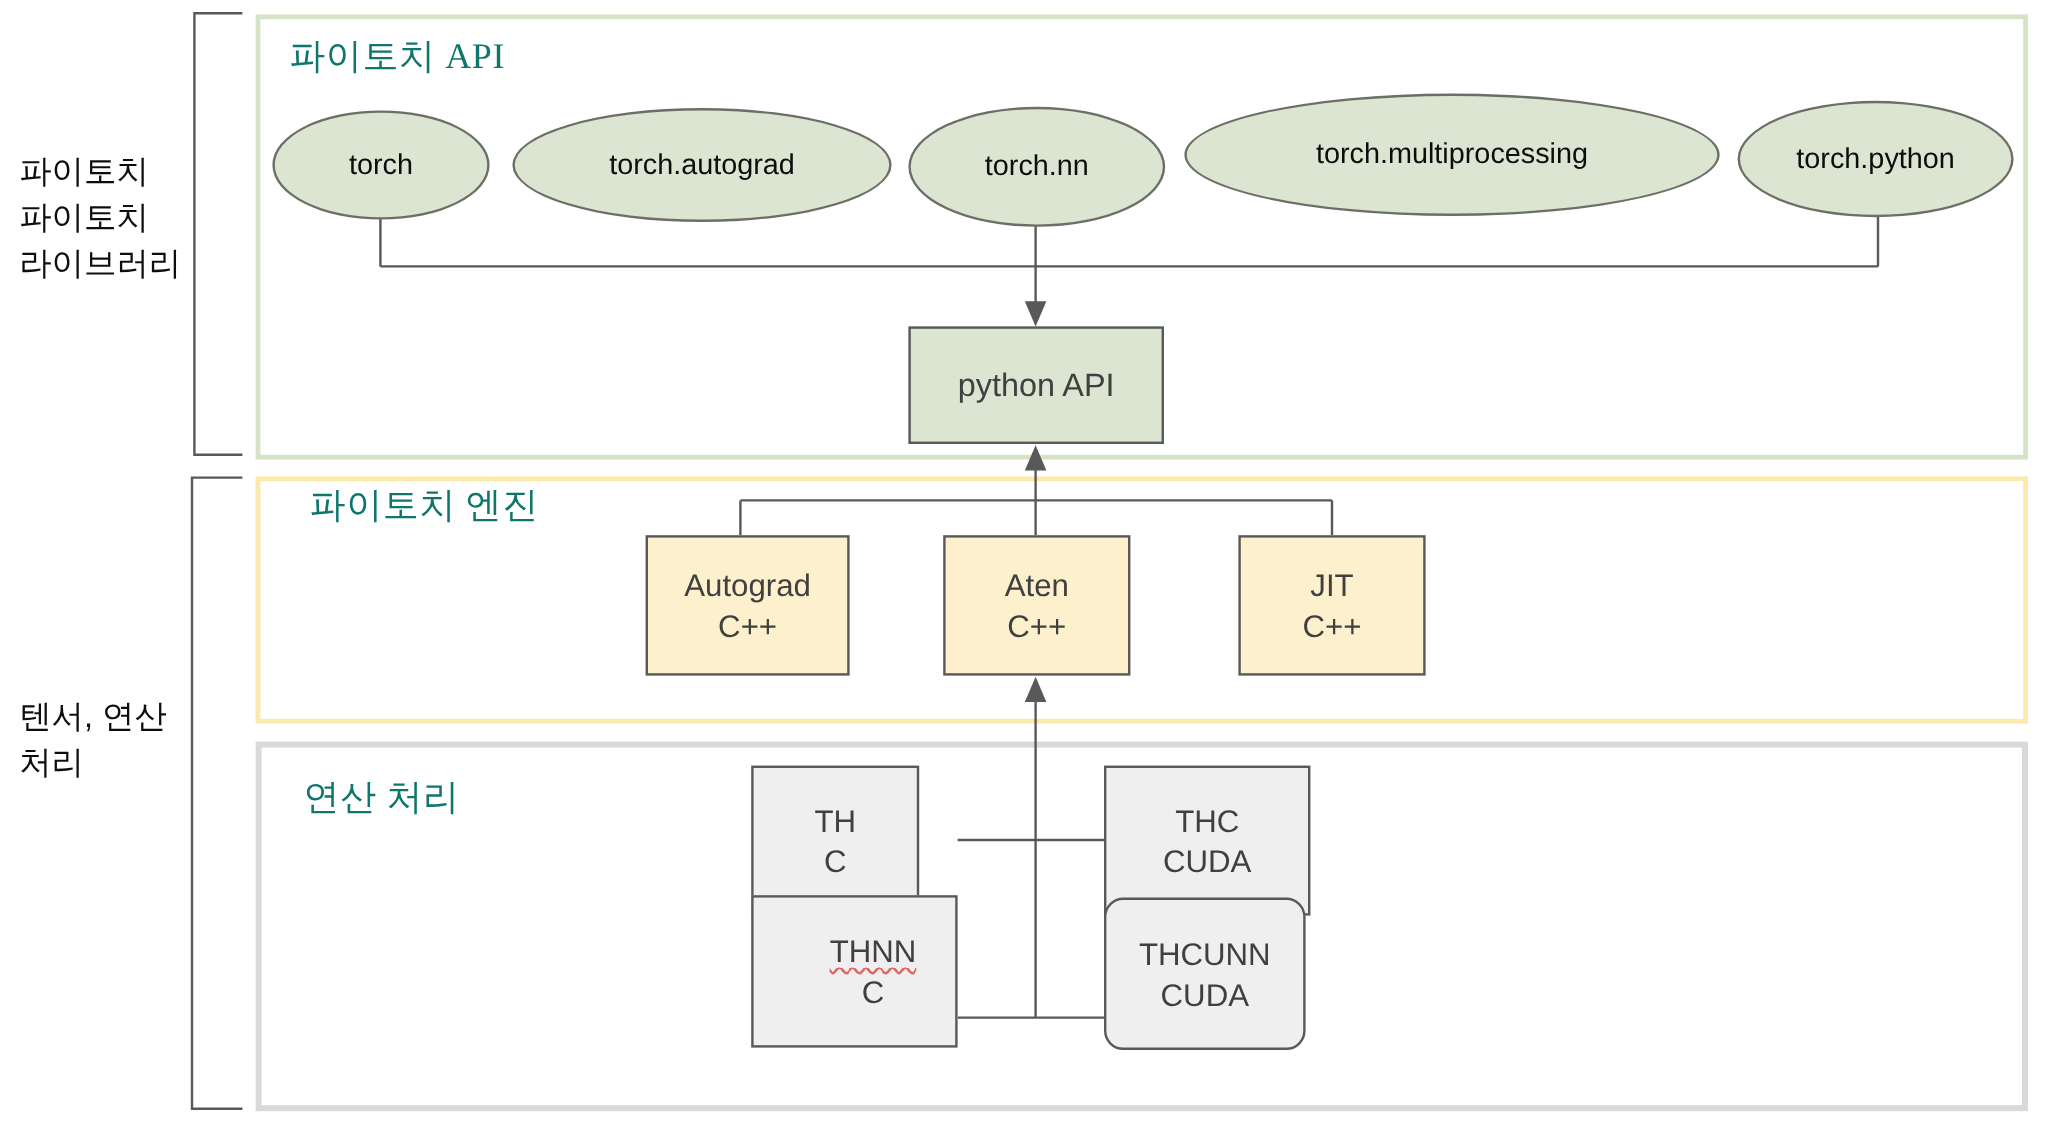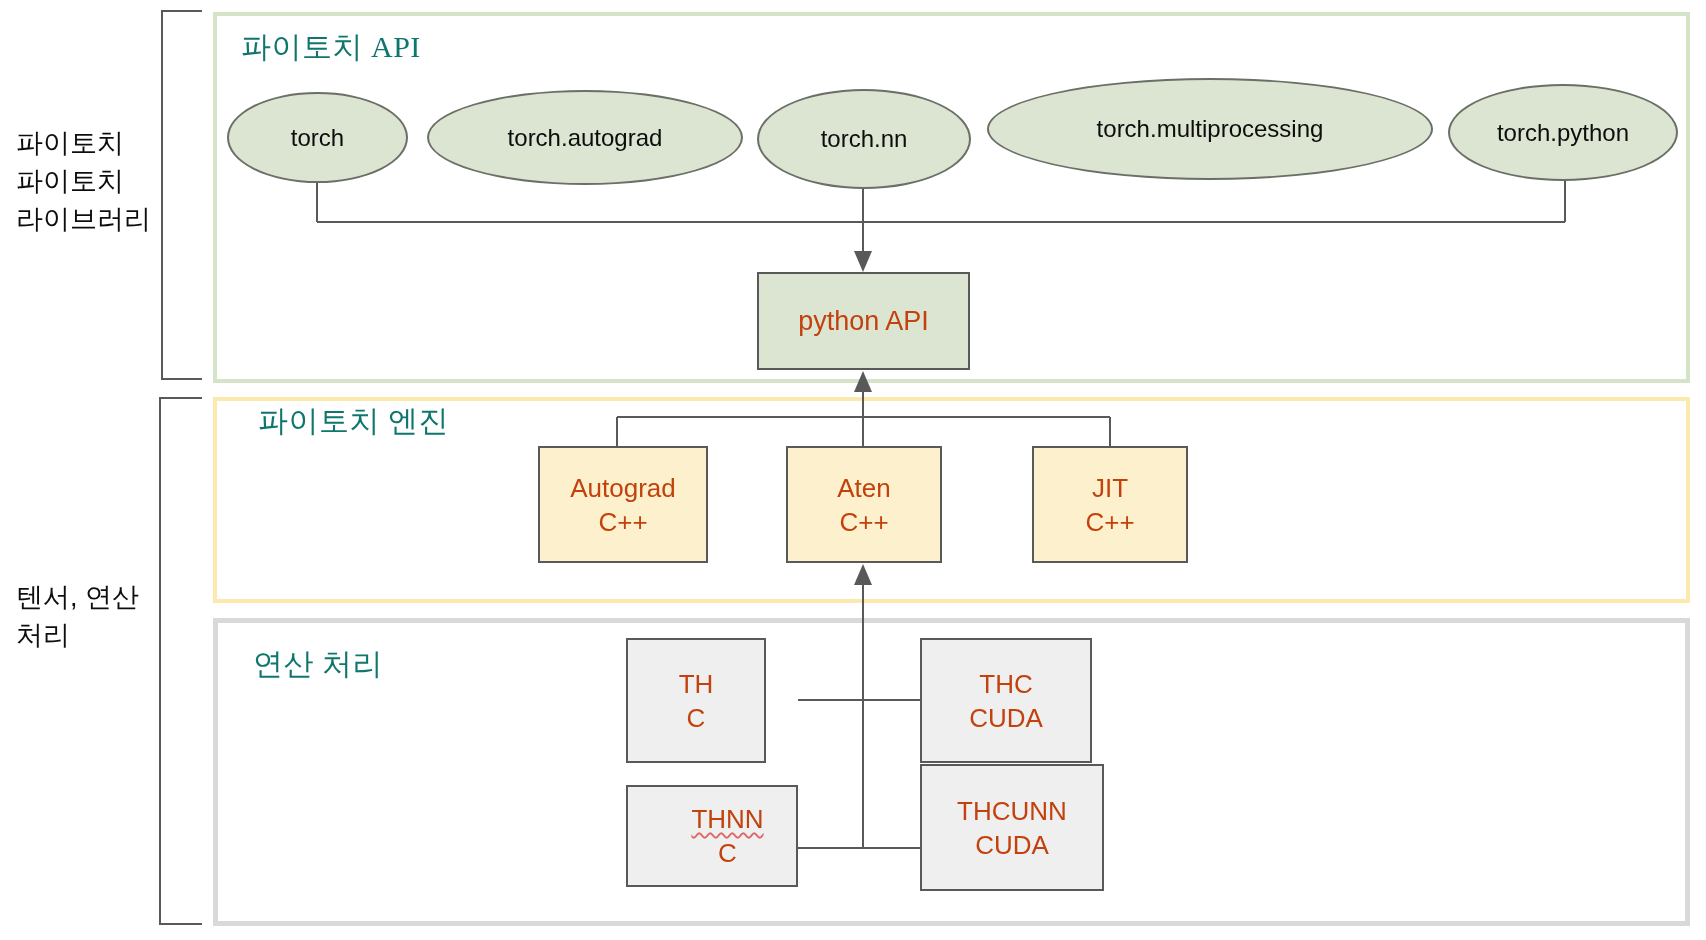--- a/index.html
+++ b/index.html
@@ -19,21 +19,21 @@
   .side-label div { white-space: nowrap; }
 
   
   .ellipse { position: absolute; background: #dbe5d1; border: 2px solid #6b6f66; border-radius: 50%;
              display: flex; align-items: center; justify-content: center; box-sizing: border-box; }
   .ellipse .lbl { font-size: 24px; color: #0d0d0d; white-space: nowrap; }
 
   
   .node { position: absolute; display: flex; flex-direction: column; align-items: center; justify-content: center;
           border: 2px solid #595959; box-sizing: border-box; text-align: center; }
-  .node .lbl { font-size: 26px; line-height: 34px; color: #c2410c; white-space: nowrap; }
+  .node .lbl { font-size: 26px; line-height: 34px; color: #404040; white-space: nowrap; }
   .node.green  { background: #dbe5d1; }
   .node.yellow { background: #fdf0cc; }
   .node.gray   { background: #efefef; }
 
   .misspell { text-decoration: underline; text-decoration-style: wavy; text-decoration-color: #e06666;
               text-decoration-thickness: 2px; text-underline-offset: 4px; }
 
   svg.lines { position: absolute; left: 0; top: 0; width: 1706px; height: 940px; pointer-events: none; }
   svg.lines path { stroke: #595959; stroke-width: 2; fill: none; }
   svg.lines polygon { fill: #595959; stroke: none; }
@@ -118,22 +118,22 @@
   </div>
 
   <div class="node gray" style="left:626px; top:638px; width:140px; height:125px;">
     <span class="lbl">TH</span>
     <span class="lbl">C</span>
   </div>
   <div class="node gray" style="left:920px; top:638px; width:172px; height:125px;">
     <span class="lbl">THC</span>
     <span class="lbl">CUDA</span>
   </div>
-  <div class="node gray" style="left:626px; top:785px; width:172px; height:102px;padding-left:31px;">
+  <div class="node gray" style="left:626px; top:746px; width:172px; height:127px;padding-left:31px;">
     <span class="lbl misspell">THNN</span>
     <span class="lbl">C</span>
   </div>
-  <div class="node gray" style="left:920px; top:764px; width:184px; height:127px;">
+  <div class="node gray" style="left:920px; top:748px; width:168px; height:127px;border-radius:16px;">
     <span class="lbl">THCUNN</span>
     <span class="lbl">CUDA</span>
   </div>
 
 </div>
 
 </body></html>

